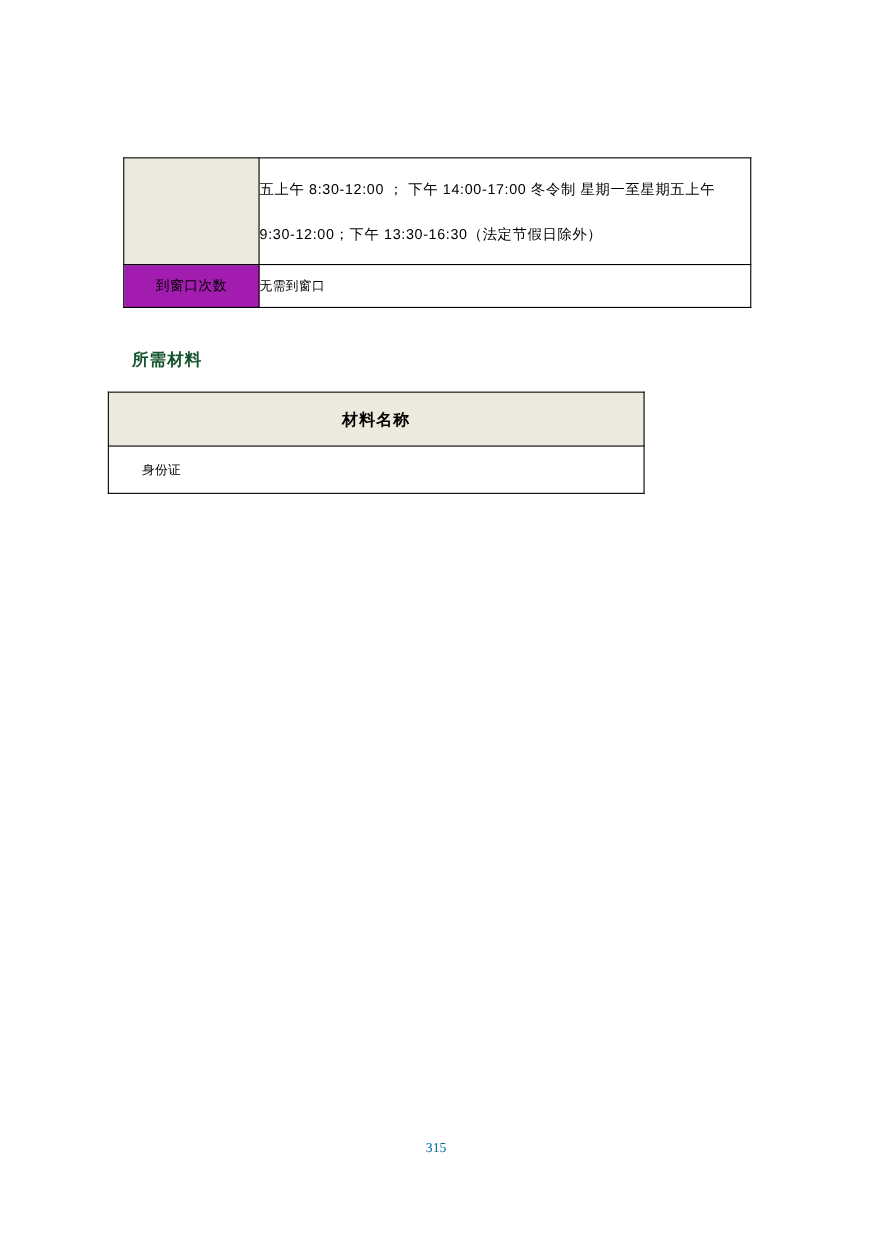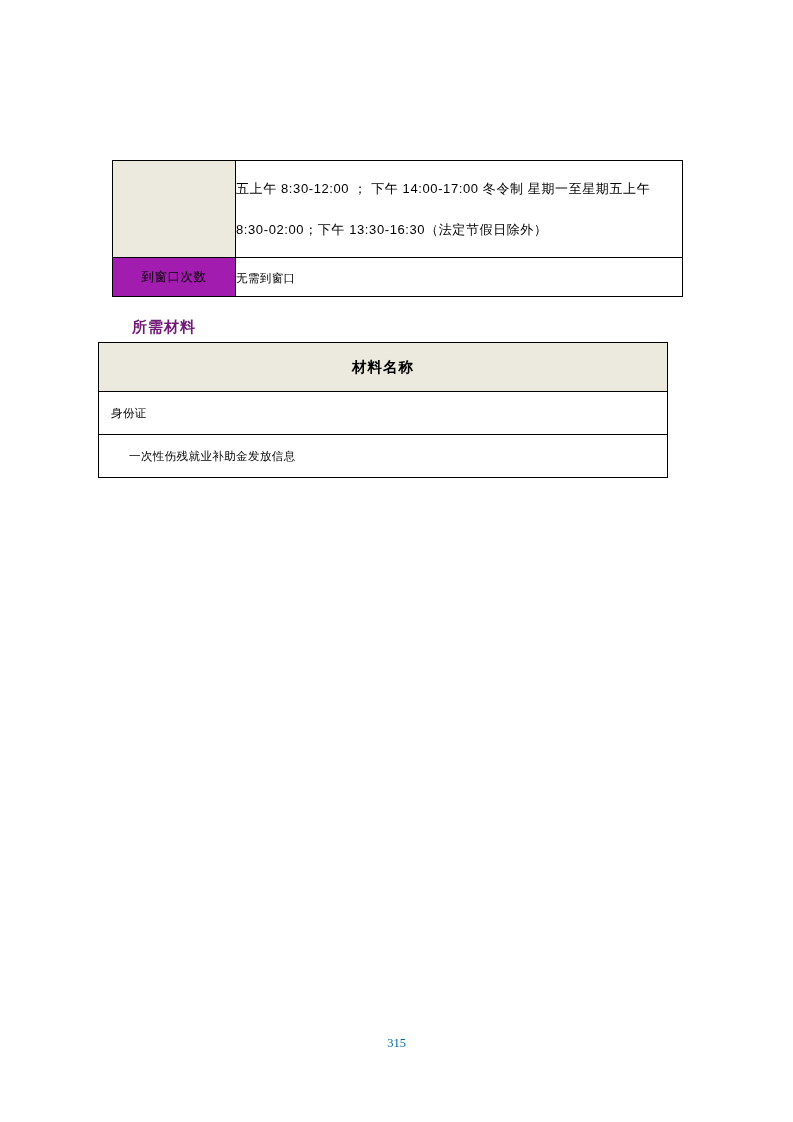--- a/index.html
+++ b/index.html
@@ -20,21 +20,21 @@
     position: relative;
     width: 793px;
     height: 1122px;
     box-sizing: border-box;
   }
 
   
   .schedule-table {
     position: absolute;
     left: 112px;
-    top: 160px;
+    top: 143px;
     width: 568px;
     border-collapse: collapse;
     table-layout: fixed;
   }
   .schedule-table td {
     border: 1px solid #000000;
     vertical-align: middle;
     padding: 0;
   }
   .sched-label-cell {
@@ -77,35 +77,35 @@
   .window-value {
     font-family: "Liberation Sans", "DejaVu Sans", sans-serif;
     font-size: 11.5px;
     letter-spacing: 0.4px;
     text-align: right;
   }
 
   
   .section-heading {
     position: absolute;
-    left: 132px;
+    left: 120px;
     top: 318px;
     font-family: "Liberation Sans", "DejaVu Sans", sans-serif;
     font-weight: bold;
     font-size: 15px;
     letter-spacing: 1px;
-    color: #701a75;
+    color: #14532d;
   }
 
   
   .materials-table {
     position: absolute;
     left: 98px;
-    top: 342px;
-    width: 570px;
+    top: 356px;
+    width: 488px;
     border-collapse: collapse;
     table-layout: fixed;
   }
   .materials-table th,
   .materials-table td {
     border: 1px solid #000000;
     padding: 0;
   }
   .materials-table thead th {
     background: #eceade;
@@ -119,21 +119,21 @@
   .materials-table tbody td {
     background: #ffffff;
     height: 42px;
     padding-left: 30px;
     font-family: "Liberation Sans", "DejaVu Sans", sans-serif;
     font-size: 11.5px;
     letter-spacing: 0.4px;
     vertical-align: middle;
   }
   .materials-table tbody tr:first-child td {
-    padding-left: 12px;
+    padding-left: 30px;
   }
 
   
   .page-number {
     position: absolute;
     left: 0;
     right: 0;
     top: 1036px;
     text-align: center;
     font-family: "Liberation Serif", "DejaVu Serif", serif;
@@ -145,21 +145,21 @@
 <body>
 
 <div class="page">
 
   <table class="schedule-table">
     <tbody>
       <tr>
         <td class="sched-label-cell sched-hours-blank"></td>
         <td class="sched-value-cell sched-hours-cell">
           <div class="hours-line first">五上午 8:30-12:00 ； 下午 14:00-17:00  冬令制  星期一至星期五上午</div>
-          <div class="hours-line">8:30-02:00；下午 13:30-16:30（法定节假日除外）</div>
+          <div class="hours-line">9:30-12:00；下午 13:30-16:30（法定节假日除外）</div>
         </td>
       </tr>
       <tr class="sched-window-row">
         <td class="sched-label-cell">到窗口次数</td>
         <td class="sched-value-cell">
           <span class="window-value">无需到窗口</span>
         </td>
       </tr>
     </tbody>
   </table>
@@ -169,21 +169,18 @@
   <table class="materials-table">
     <thead>
       <tr>
         <th>材料名称</th>
       </tr>
     </thead>
     <tbody>
       <tr>
         <td>身份证</td>
       </tr>
-      <tr>
-        <td>一次性伤残就业补助金发放信息</td>
-      </tr>
     </tbody>
   </table>
 
   <div class="page-number">315</div>
 
 </div>
 
 </body></html>

